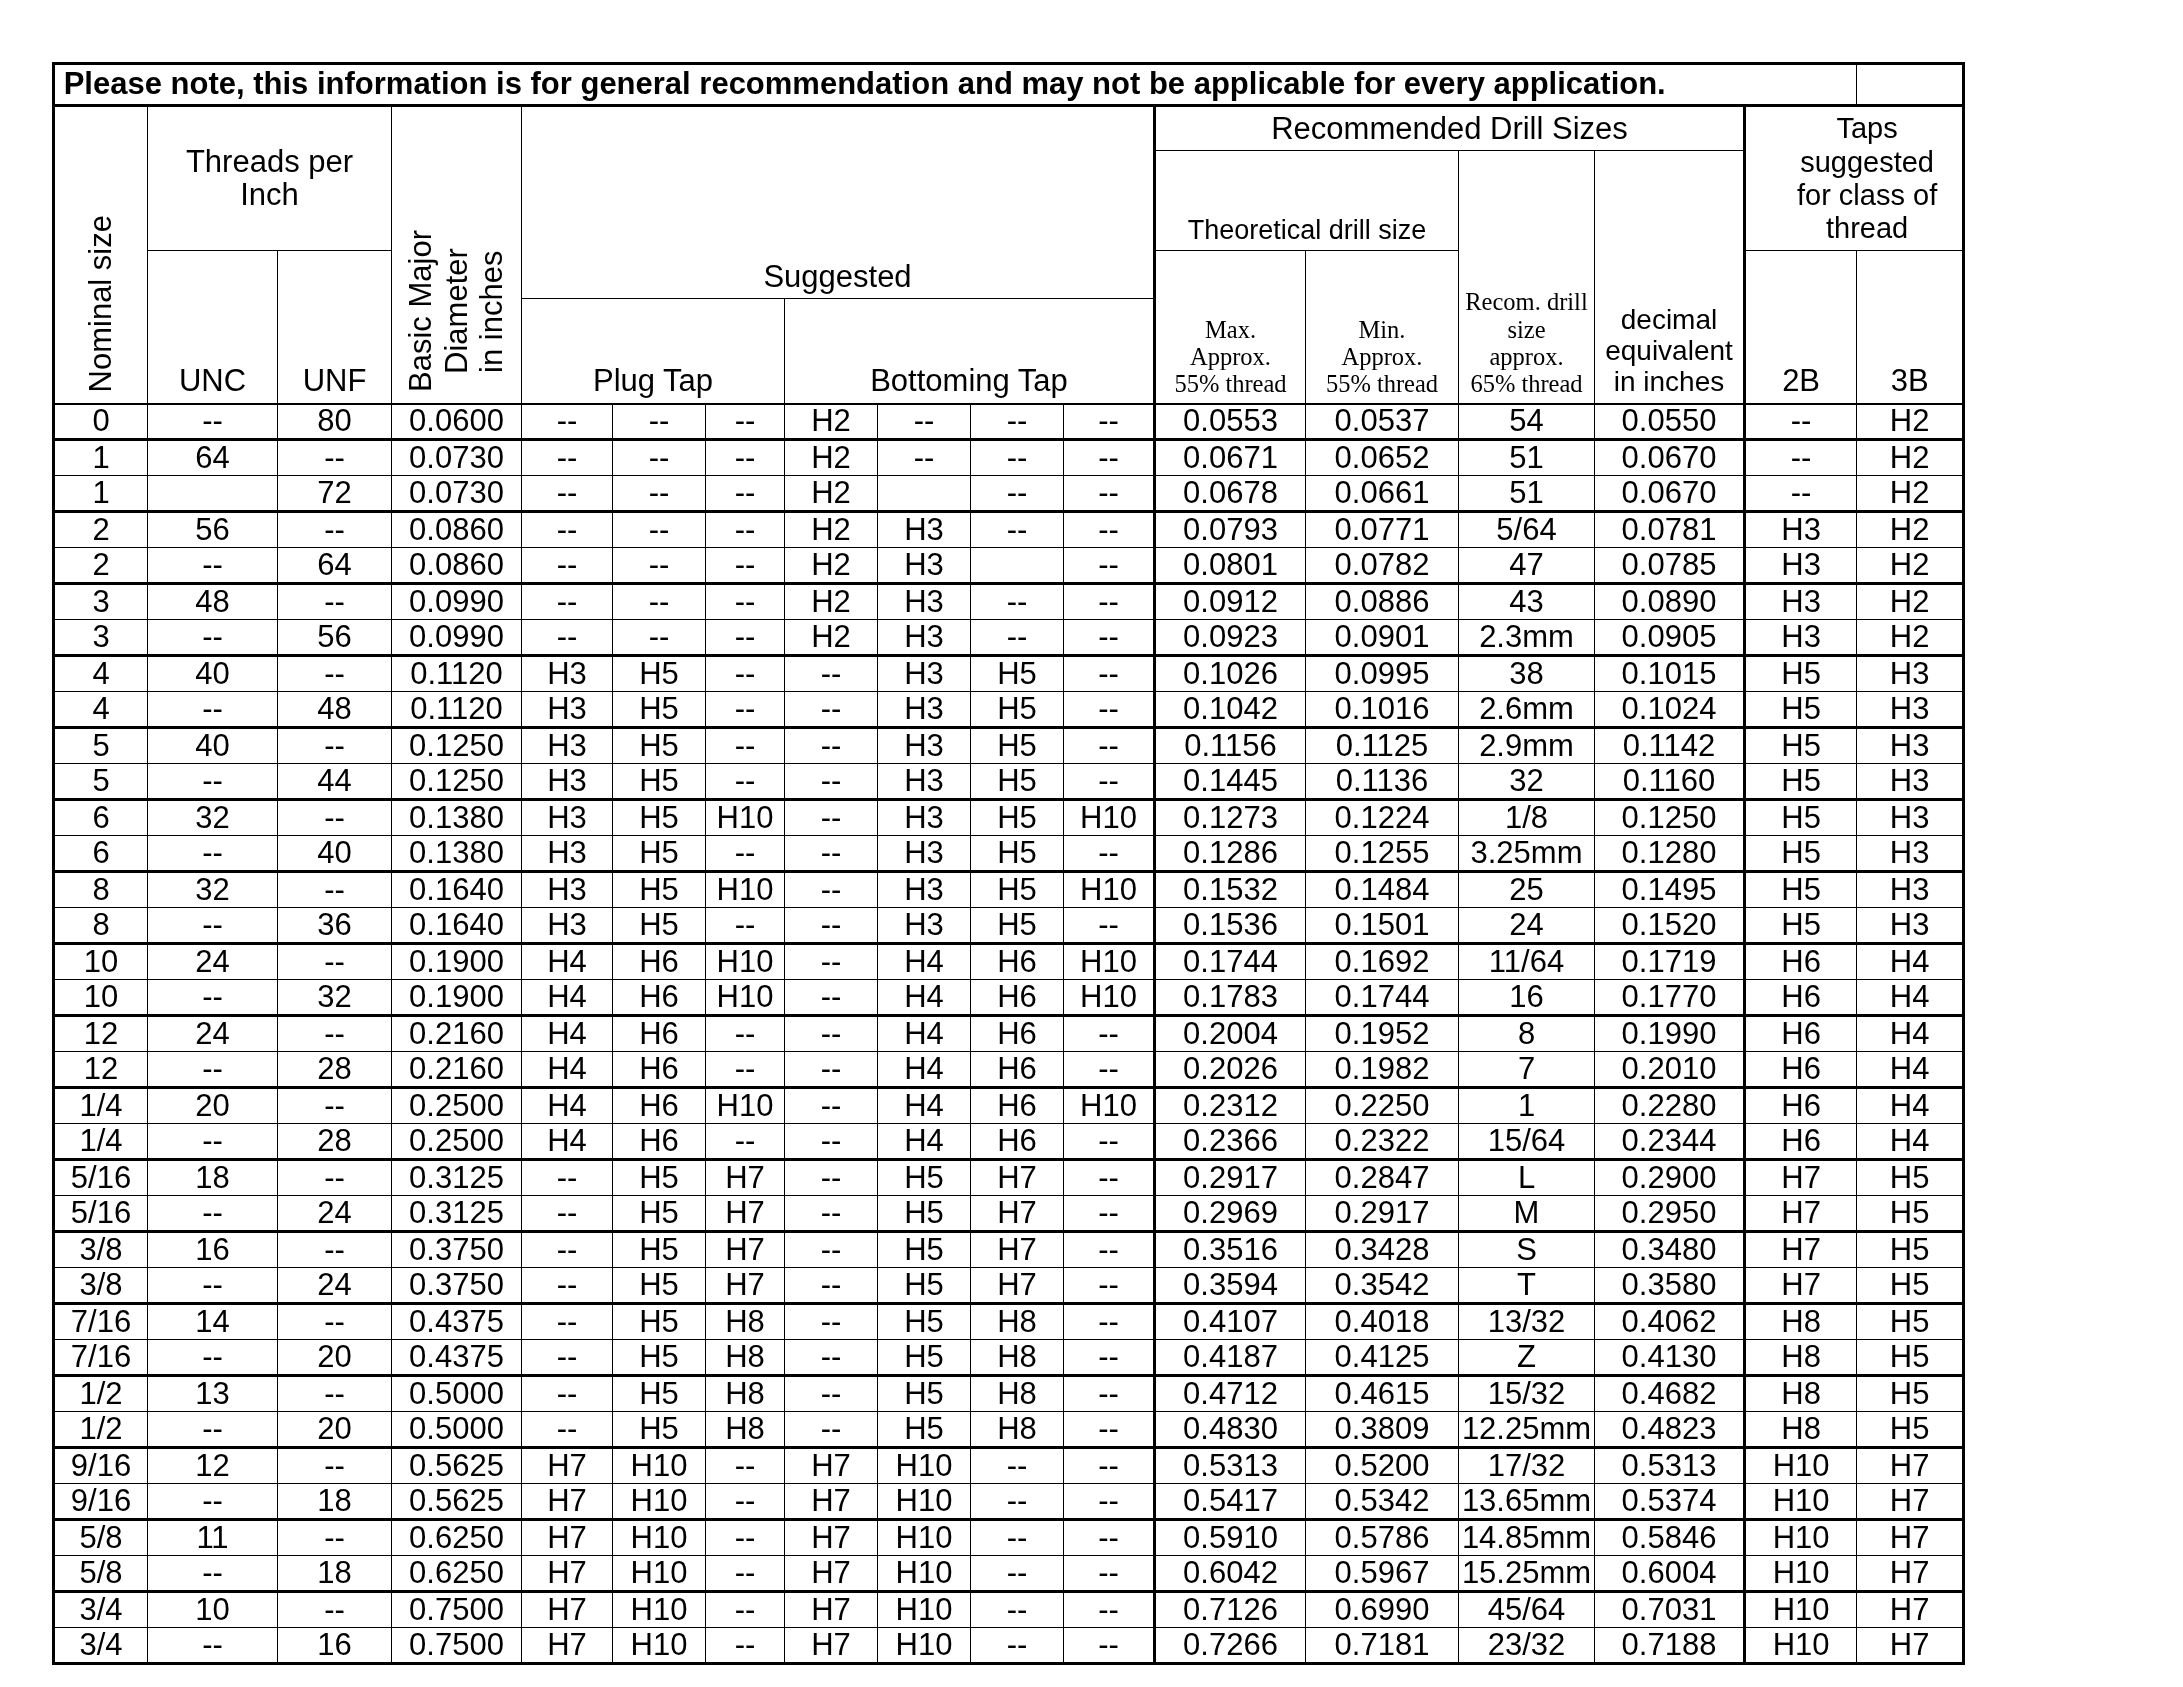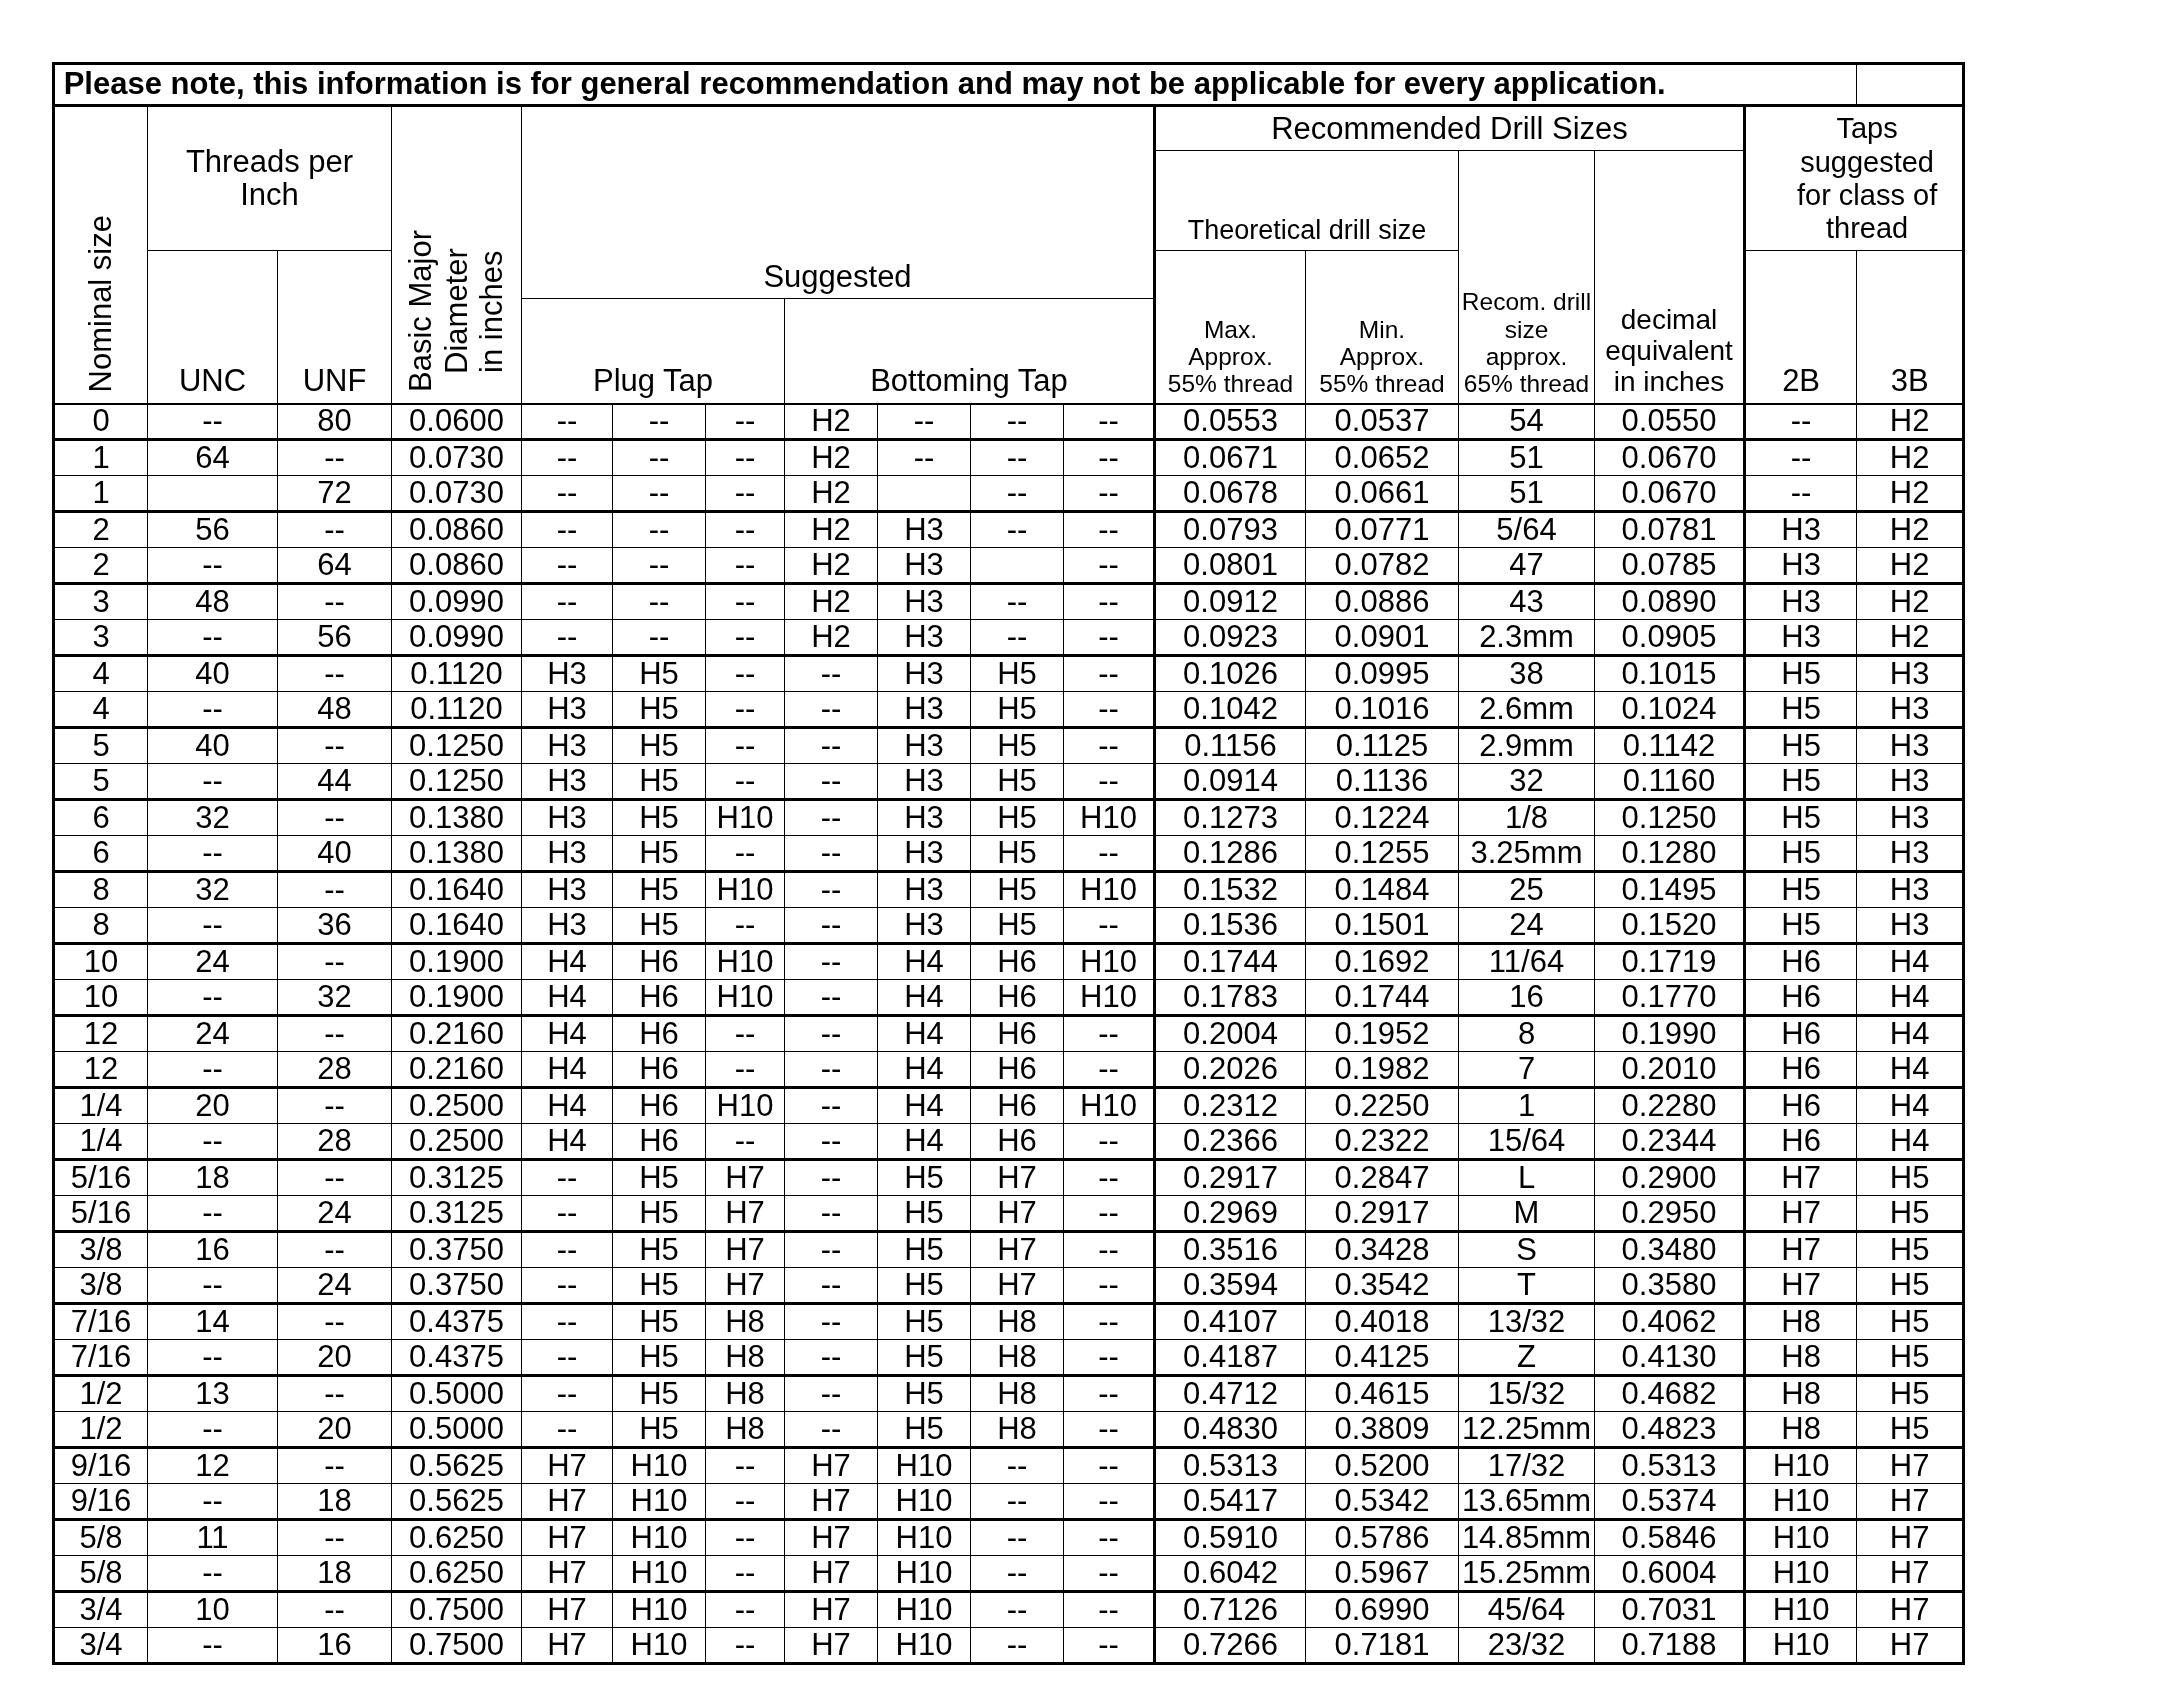--- a/index.html
+++ b/index.html
@@ -34,21 +34,21 @@
     text-align: left;
     padding: 1.7px 8.7px;
     height: 36px;
     white-space: nowrap;
   }
   tr.title-row td.spacer { border-left: 1.7px solid #000; }
   
   thead td { font-weight: normal; }
   .pre { white-space: pre-line; }
   .vbottom { vertical-align: bottom; padding-bottom: 5px; }
-  .hsmall { font-size: 24.5px; line-height: 1.12; }
+  .hsmall { font-size: 24.5px; line-height: 1.12; font-family: Liberation Serif, serif; }
   .hmed  { font-size: 27px; line-height: 1.1; }
   .hdec  { font-size: 28px; line-height: 1.1; }
   .htaps { font-size: 29px; line-height: 1.15; padding-left: 26px; }
   .bl-heavy { border-left: 3.5px solid #000; }
   .vcell { vertical-align: bottom; text-align: center; }
   .vtext {
     display: inline-block;
     writing-mode: vertical-rl;
     transform: rotate(180deg);
     white-space: pre-line;
@@ -332,21 +332,21 @@
           <td>--</td>
           <td>44</td>
           <td>0.1250</td>
           <td>H3</td>
           <td>H5</td>
           <td>--</td>
           <td>--</td>
           <td>H3</td>
           <td>H5</td>
           <td>--</td>
-          <td class="bl-heavy">0.0914</td>
+          <td class="bl-heavy">0.1445</td>
           <td>0.1136</td>
           <td>32</td>
           <td>0.1160</td>
           <td class="bl-heavy">H5</td>
           <td>H3</td>
         </tr>
         <tr class="grp">
           <td>6</td>
           <td>32</td>
           <td>--</td>

